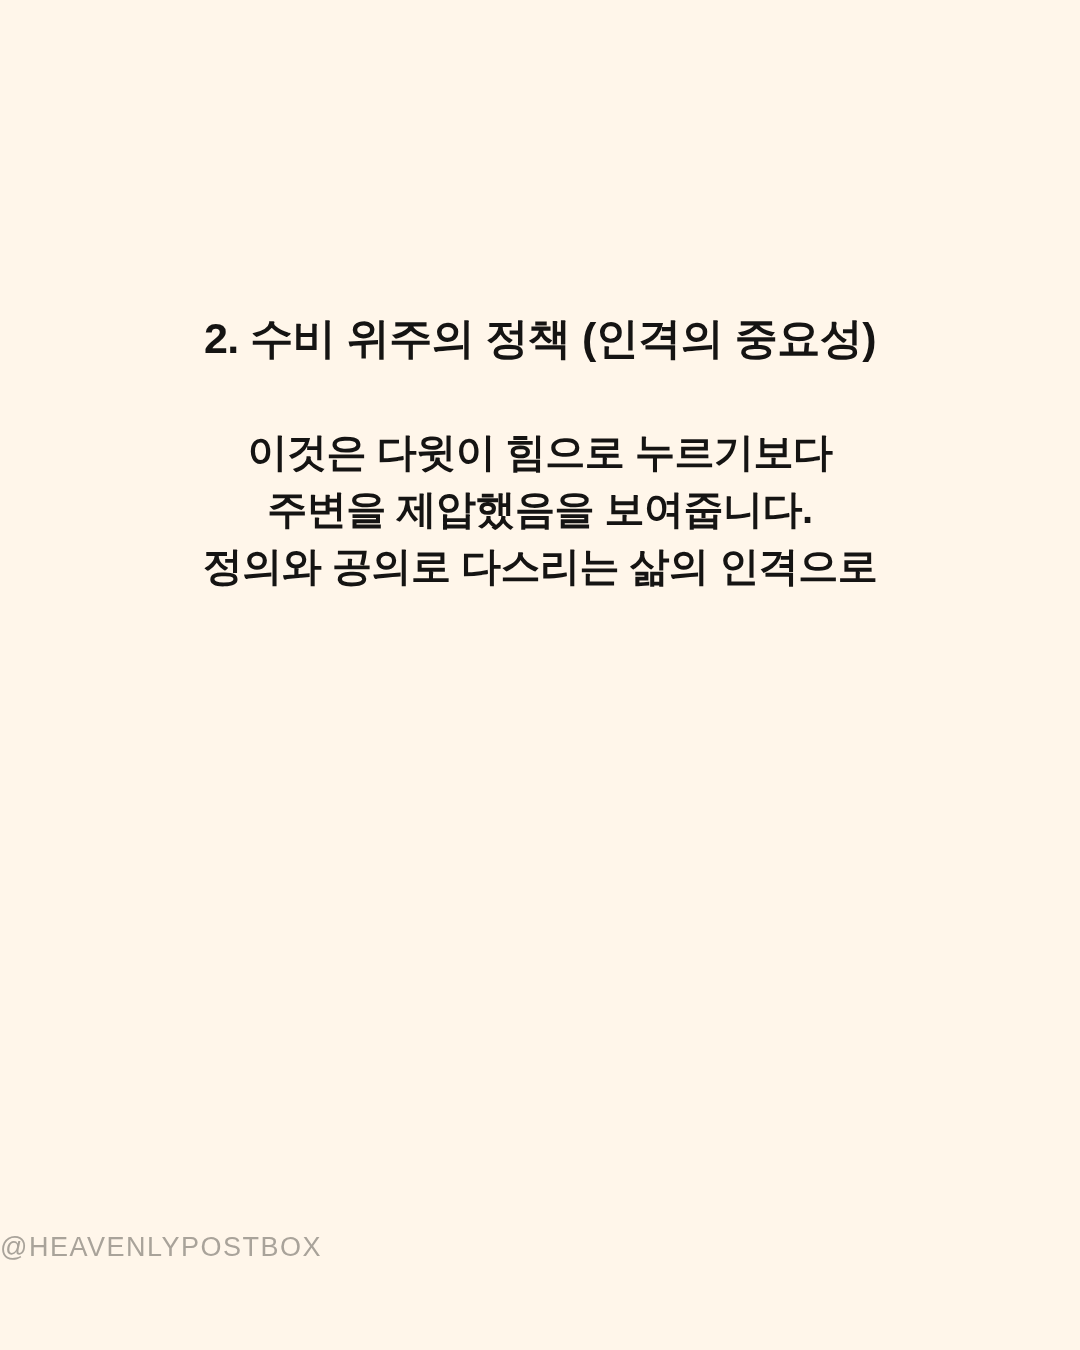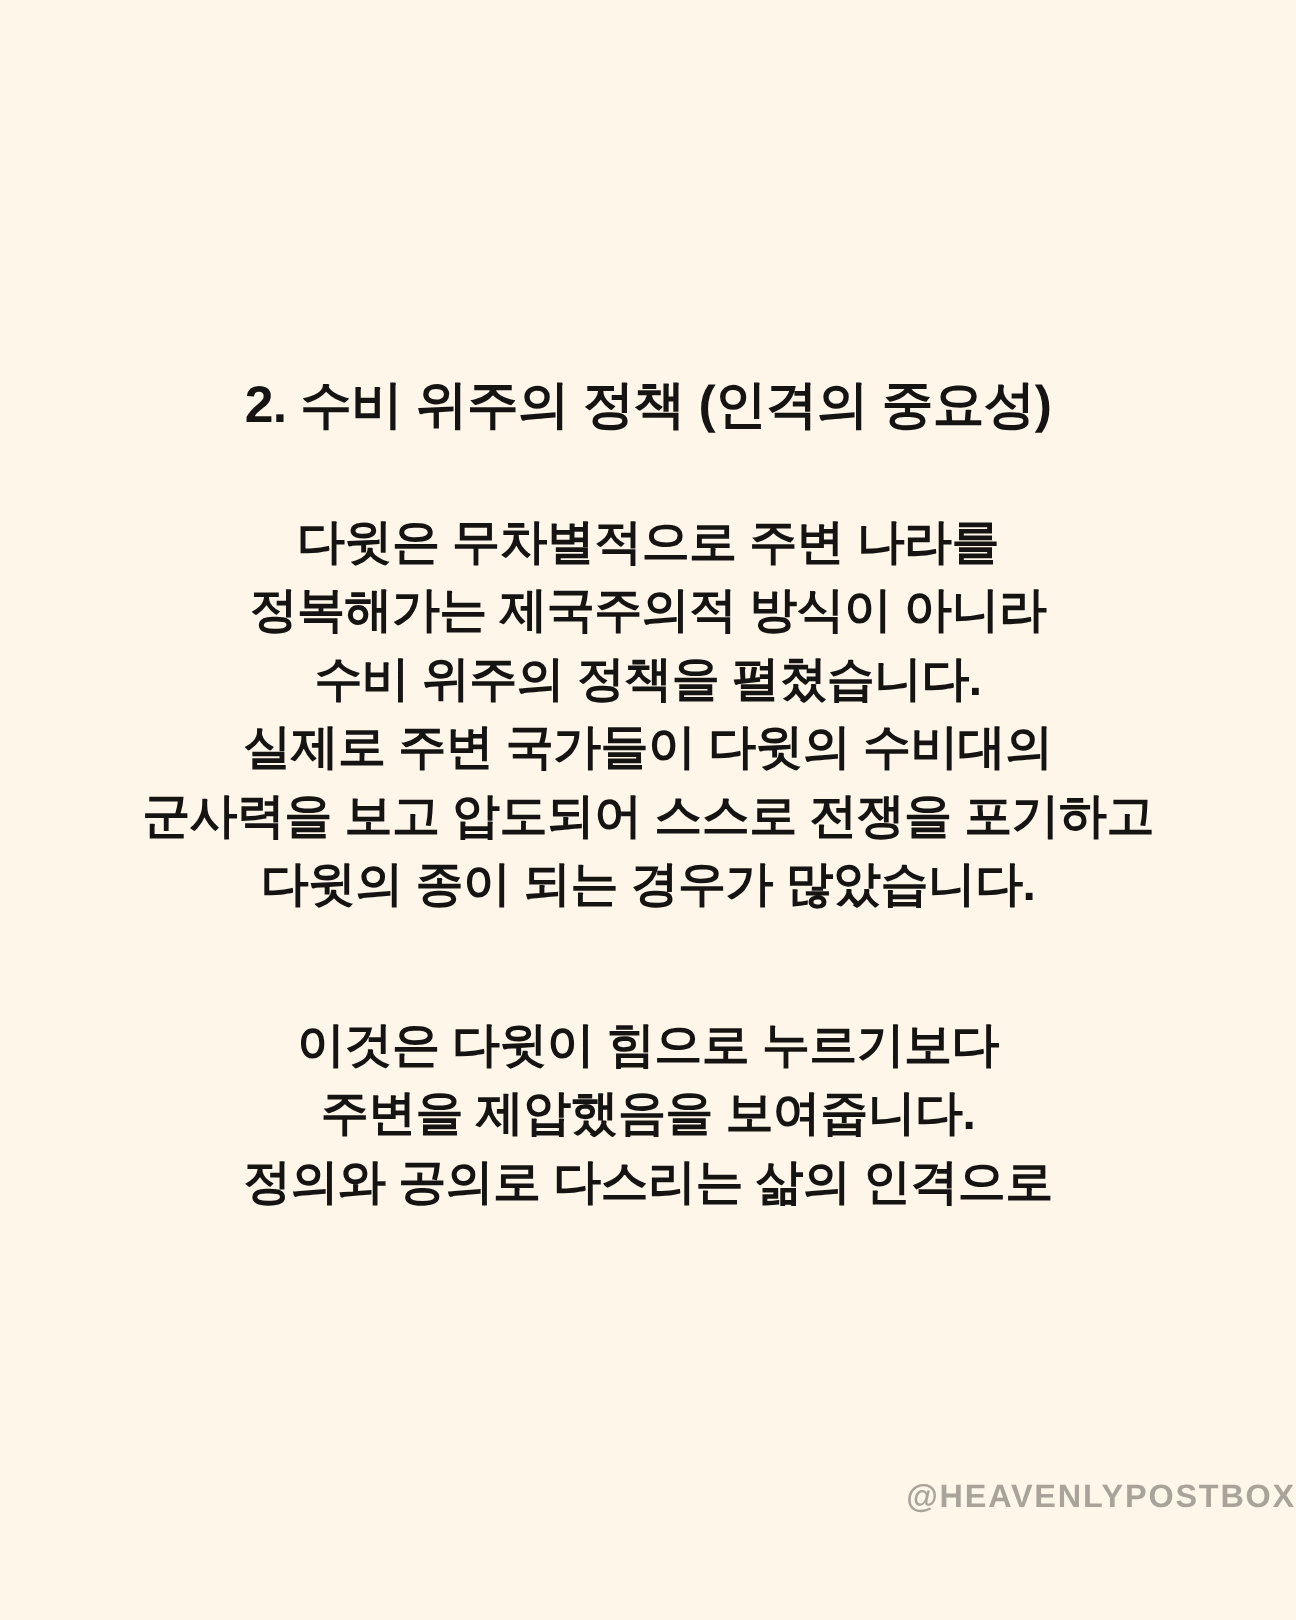--- a/index.html
+++ b/index.html
@@ -48,44 +48,36 @@
     margin-top: 77px;
   }
   .line {
     display: block;
   }
   .footer {
     position: absolute;
     top: 1232px;
     left: 0;
     right: 0;
-    text-align: right;
+    text-align: left;
     font-size: 27px;
-    font-weight: 700;
+    font-weight: 400;
     letter-spacing: 1.5px;
     color: #A9A39A;
   }
 </style>
 </head>
 <body>
 
 <div class="canvas">
 
   <h1 class="title">2. 수비 위주의 정책 (인격의 중요성)</h1>
 
   <div class="body-text">
     <p class="para">
-      <span class="line">다윗은 무차별적으로 주변 나라를</span>
-      <span class="line">정복해가는 제국주의적 방식이 아니라</span>
-      <span class="line">수비 위주의 정책을 펼쳤습니다.</span>
-      <span class="line">실제로 주변 국가들이 다윗의 수비대의</span>
-      <span class="line">군사력을 보고 압도되어 스스로 전쟁을 포기하고</span>
-      <span class="line">다윗의 종이 되는 경우가 많았습니다.</span>
-    </p>
-    <p class="para">
       <span class="line">이것은 다윗이 힘으로 누르기보다</span>
       <span class="line">주변을 제압했음을 보여줍니다.</span>
       <span class="line">정의와 공의로 다스리는 삶의 인격으로</span>
     </p>
   </div>
 
   <div class="footer">@HEAVENLYPOSTBOX</div>
 
 </div>
 

